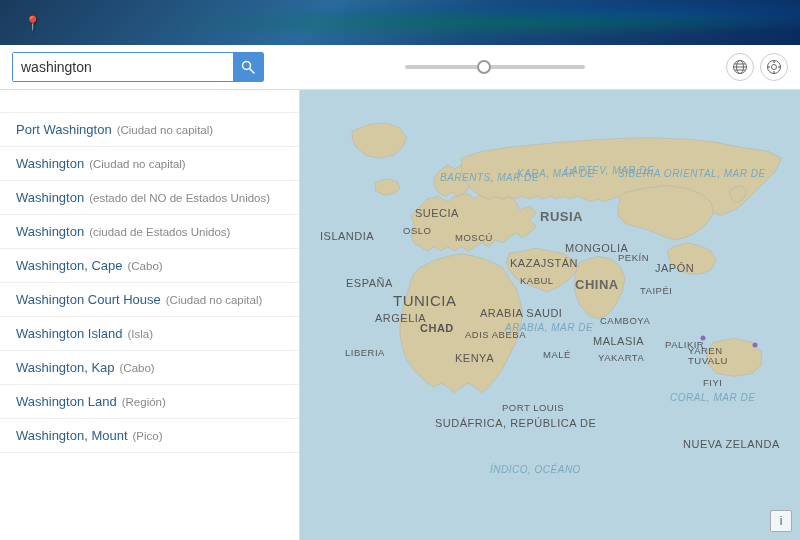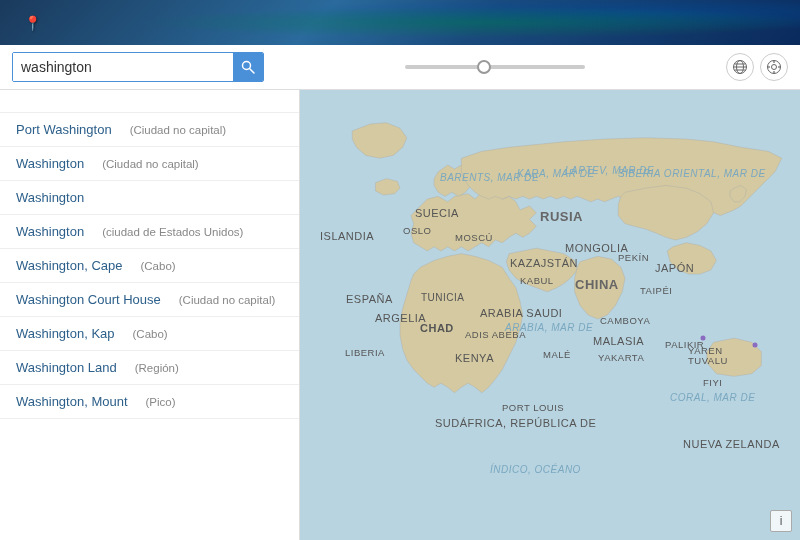--- a/index.html
+++ b/index.html
@@ -156,21 +156,21 @@
       font-size: 16px;
       line-height: 1;
     }
     .result-item {
       padding: 9px 16px;
       border-bottom: 1px solid #eee;
       cursor: pointer;
       font-size: 13px;
       display: flex;
       align-items: baseline;
-      gap: 18px;
+      gap: 5px;
     }
     .result-name {
       color: #2c5f8a;
       font-weight: 500;
     }
     .result-type {
       color: #888;
       font-size: 11.5px;
       font-style: normal;
     }
@@ -310,32 +310,37 @@
     <div class="result-item">
           <span class="result-name">Port Washington</span>
           <span class="result-type">(Ciudad no capital)</span>
         </div>
         <div class="result-item">
           <span class="result-name">Washington</span>
           <span class="result-type">(Ciudad no capital)</span>
         </div>
         <div class="result-item">
           <span class="result-name">Washington</span>
+          <span class="result-type">(estado del NO de Estados Unidos)</span>
         </div>
         <div class="result-item">
           <span class="result-name">Washington</span>
           <span class="result-type">(ciudad de Estados Unidos)</span>
         </div>
         <div class="result-item">
           <span class="result-name">Washington, Cape</span>
           <span class="result-type">(Cabo)</span>
         </div>
         <div class="result-item">
           <span class="result-name">Washington Court House</span>
           <span class="result-type">(Ciudad no capital)</span>
+        </div>
+        <div class="result-item">
+          <span class="result-name">Washington Island</span>
+          <span class="result-type">(Isla)</span>
         </div>
         <div class="result-item">
           <span class="result-name">Washington, Kap</span>
           <span class="result-type">(Cabo)</span>
         </div>
         <div class="result-item">
           <span class="result-name">Washington Land</span>
           <span class="result-type">(Región)</span>
         </div>
         <div class="result-item">
@@ -376,22 +381,22 @@
     </svg>
 
     <div id="map-labels">
         <span class="map-label" style="left: 20px; top: 140px;">ISLANDIA</span>
         <span class="map-label" style="left: 115px; top: 117px;">SUECIA</span>
         <span class="map-label large" style="left: 240px; top: 97px; margin-top: 22px;">RUSIA</span>
         <span class="map-label" style="left: 210px; top: 167px;">KAZAJSTÁN</span>
         <span class="map-label" style="left: 265px; top: 152px;">MONGOLIA</span>
         <span class="map-label large" style="left: 275px; top: 187px;">CHINA</span>
         <span class="map-label" style="left: 355px; top: 172px;">JAPÓN</span>
-        <span class="map-label" style="left: 40px; top: 203px; padding-left: 6px;">ESPAÑA</span>
-        <span class="map-label" style="left: 93px; top: 202px; font-size: 10px; margin-left: 28px;">TUNICIA</span>
+        <span class="map-label" style="left: 40px; top: 187px; padding-left: 6px;">ESPAÑA</span>
+        <span class="map-label" style="left: 93px; top: 202px; font-size: 15px;">TUNICIA</span>
         <span class="map-label" style="left: 180px; top: 207px; margin-top: 10px;">ARABIA SAUDI</span>
         <span class="map-label" style="left: 75px; top: 222px;">ARGELIA</span>
         <span class="map-label" style="left: 120px; top: 232px; font-weight: bold;">CHAD</span>
         <span class="map-label" style="left: 45px; top: 257px; font-size: 9.5px;">LIBERIA</span>
         <span class="map-label" style="left: 155px; top: 262px;">KENYA</span>
         <span class="map-label" style="left: 135px; top: 327px;">SUDÁFRICA, REPÚBLICA DE</span>
         <span class="map-label" style="left: 293px; top: 245px;">MALASIA</span>
         <span class="map-label" style="left: 300px; top: 225px; font-size: 9.5px;">CAMBOYA</span>
         <span class="map-label" style="left: 340px; top: 195px; font-size: 9.5px;">TAIPÉI</span>
         <span class="map-label" style="left: 318px; top: 162px; font-size: 9.5px;">PEKÍN</span>

